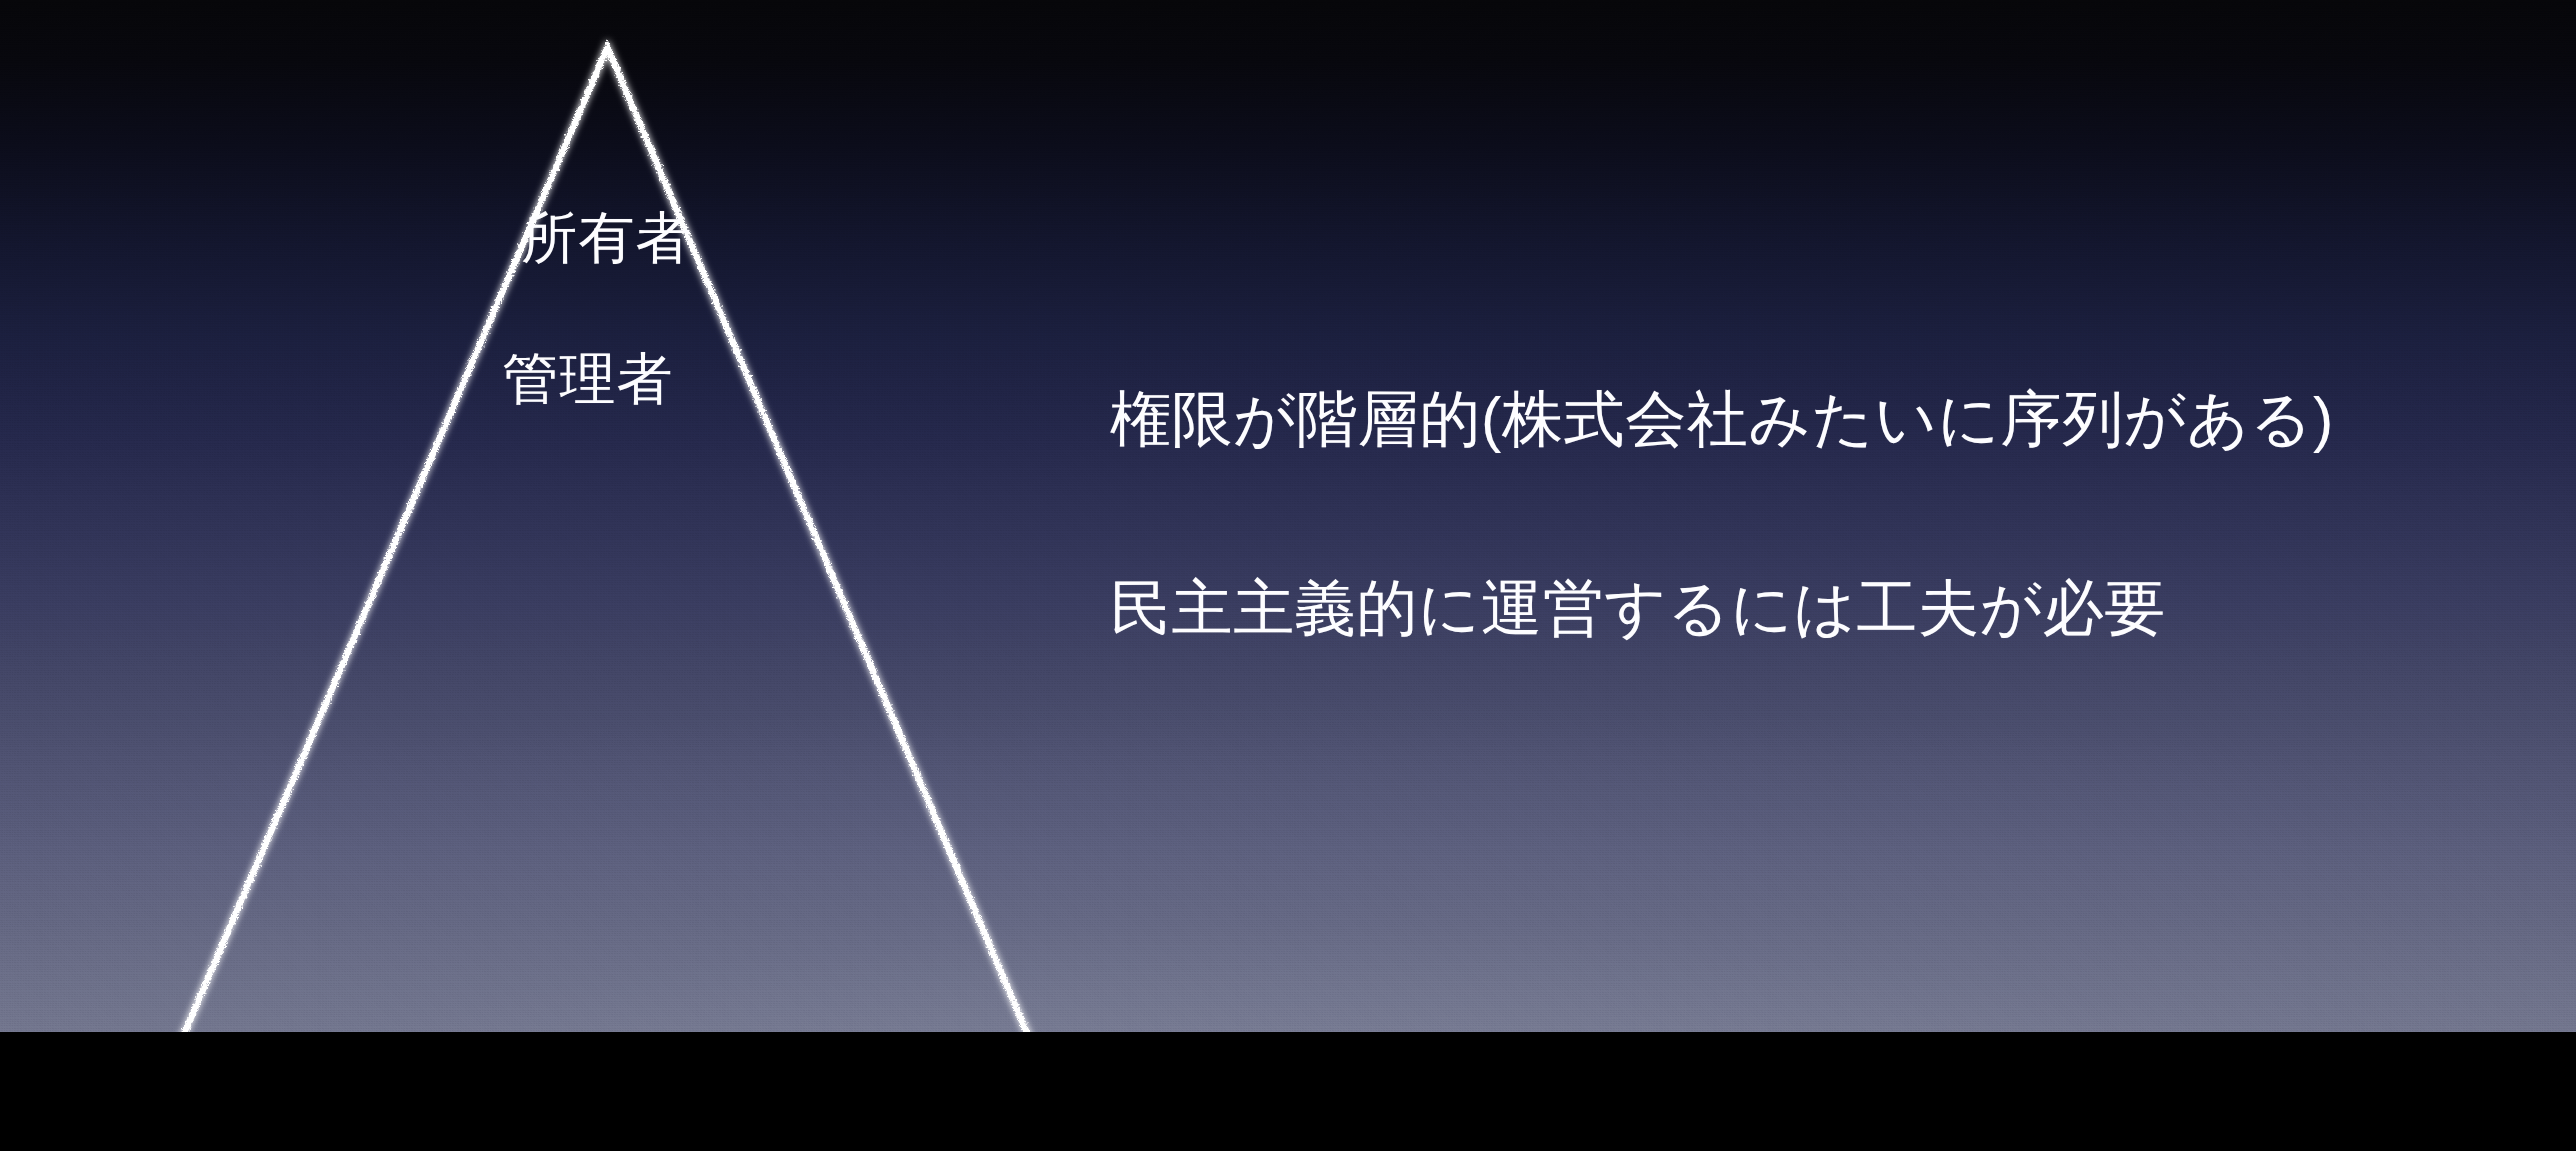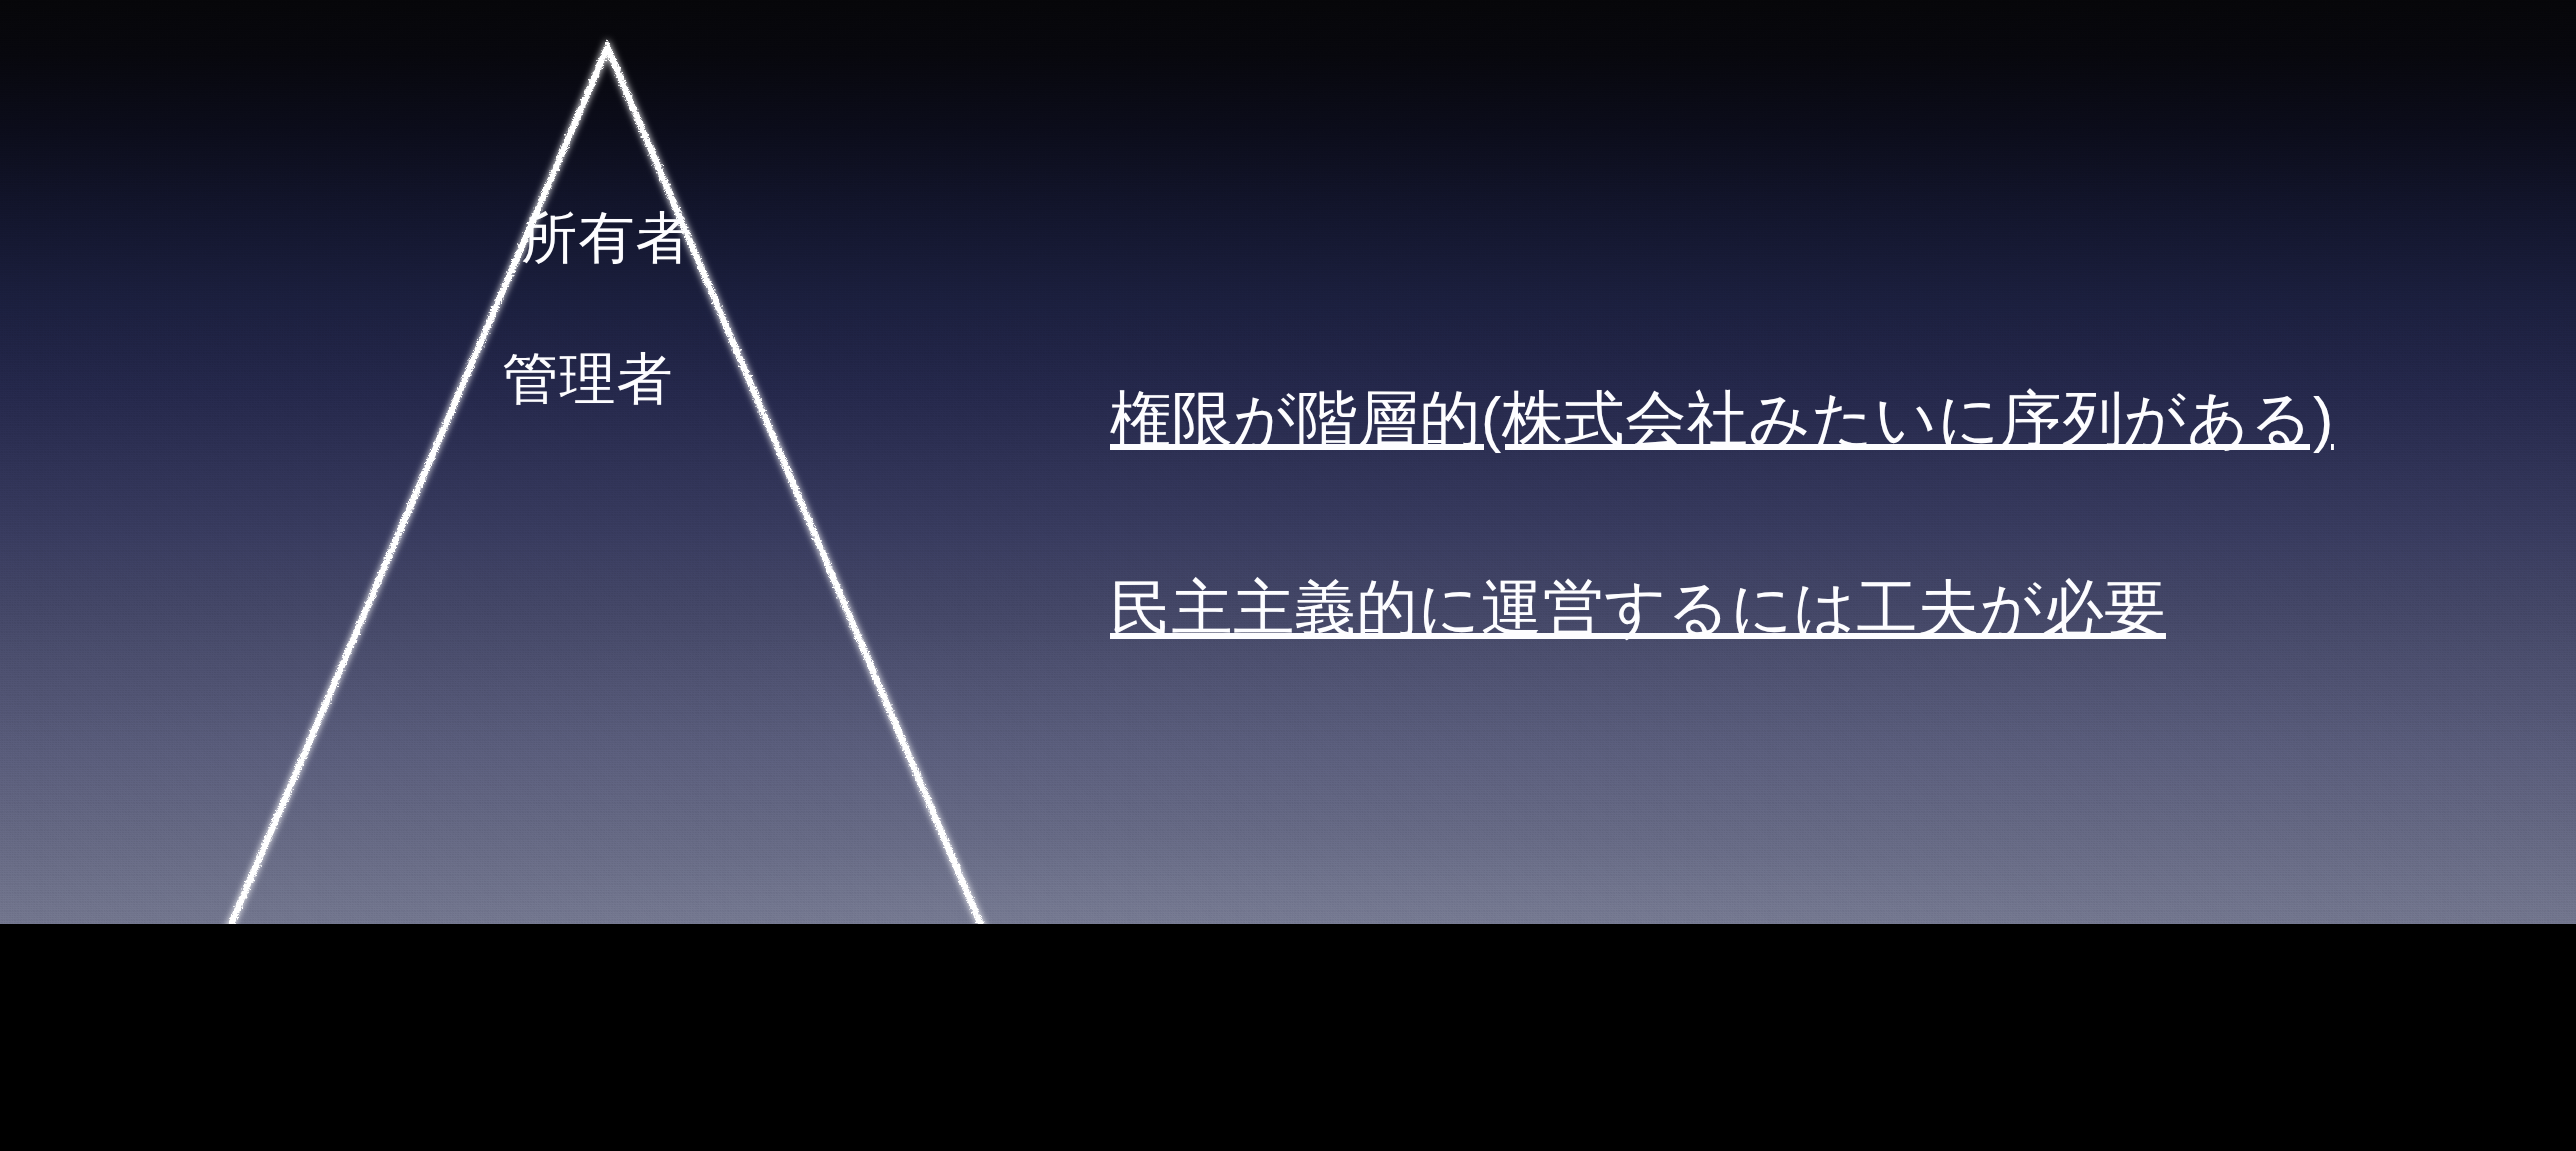--- a/index.html
+++ b/index.html
@@ -4,21 +4,21 @@
 <title>Permission Hierarchy Slide</title>
 <style>
   html, body {
     margin: 0;
     padding: 0;
     background: #000;
   }
   #slide {
     position: relative;
     width: 2576px;
-    height: 924px;
+    height: 1032px;
     overflow: hidden;
     font-family: "Liberation Sans", "DejaVu Sans", sans-serif;
     background-color: #0a0a12;
   }
 
   
   .bg-gradient {
     position: absolute;
     inset: 0;
     background: linear-gradient(
@@ -91,21 +91,20 @@
     text-shadow: 0 0 0.9px rgba(255,255,255,0.35);
   }
   .note-line {
     position: absolute;
     color: #fdfdff;
     font-size: 61px;
     line-height: 1;
     white-space: nowrap;
     letter-spacing: 0.01em;
     text-shadow: 0 0 0.9px rgba(255,255,255,0.35);
-    text-decoration: underline;
   }
 
   
   #tier-0 { left: 607px; top: 210px; }
   #tier-1 { left: 588px; top: 351px; }
   #tier-2 { left: 607px; top: 436px; }
   #tier-3 { left: 607px; top: 517px; }
 
   #note-0 { left: 1110px; top: 389px; }
   #note-1 { left: 1110px; top: 578px; }

